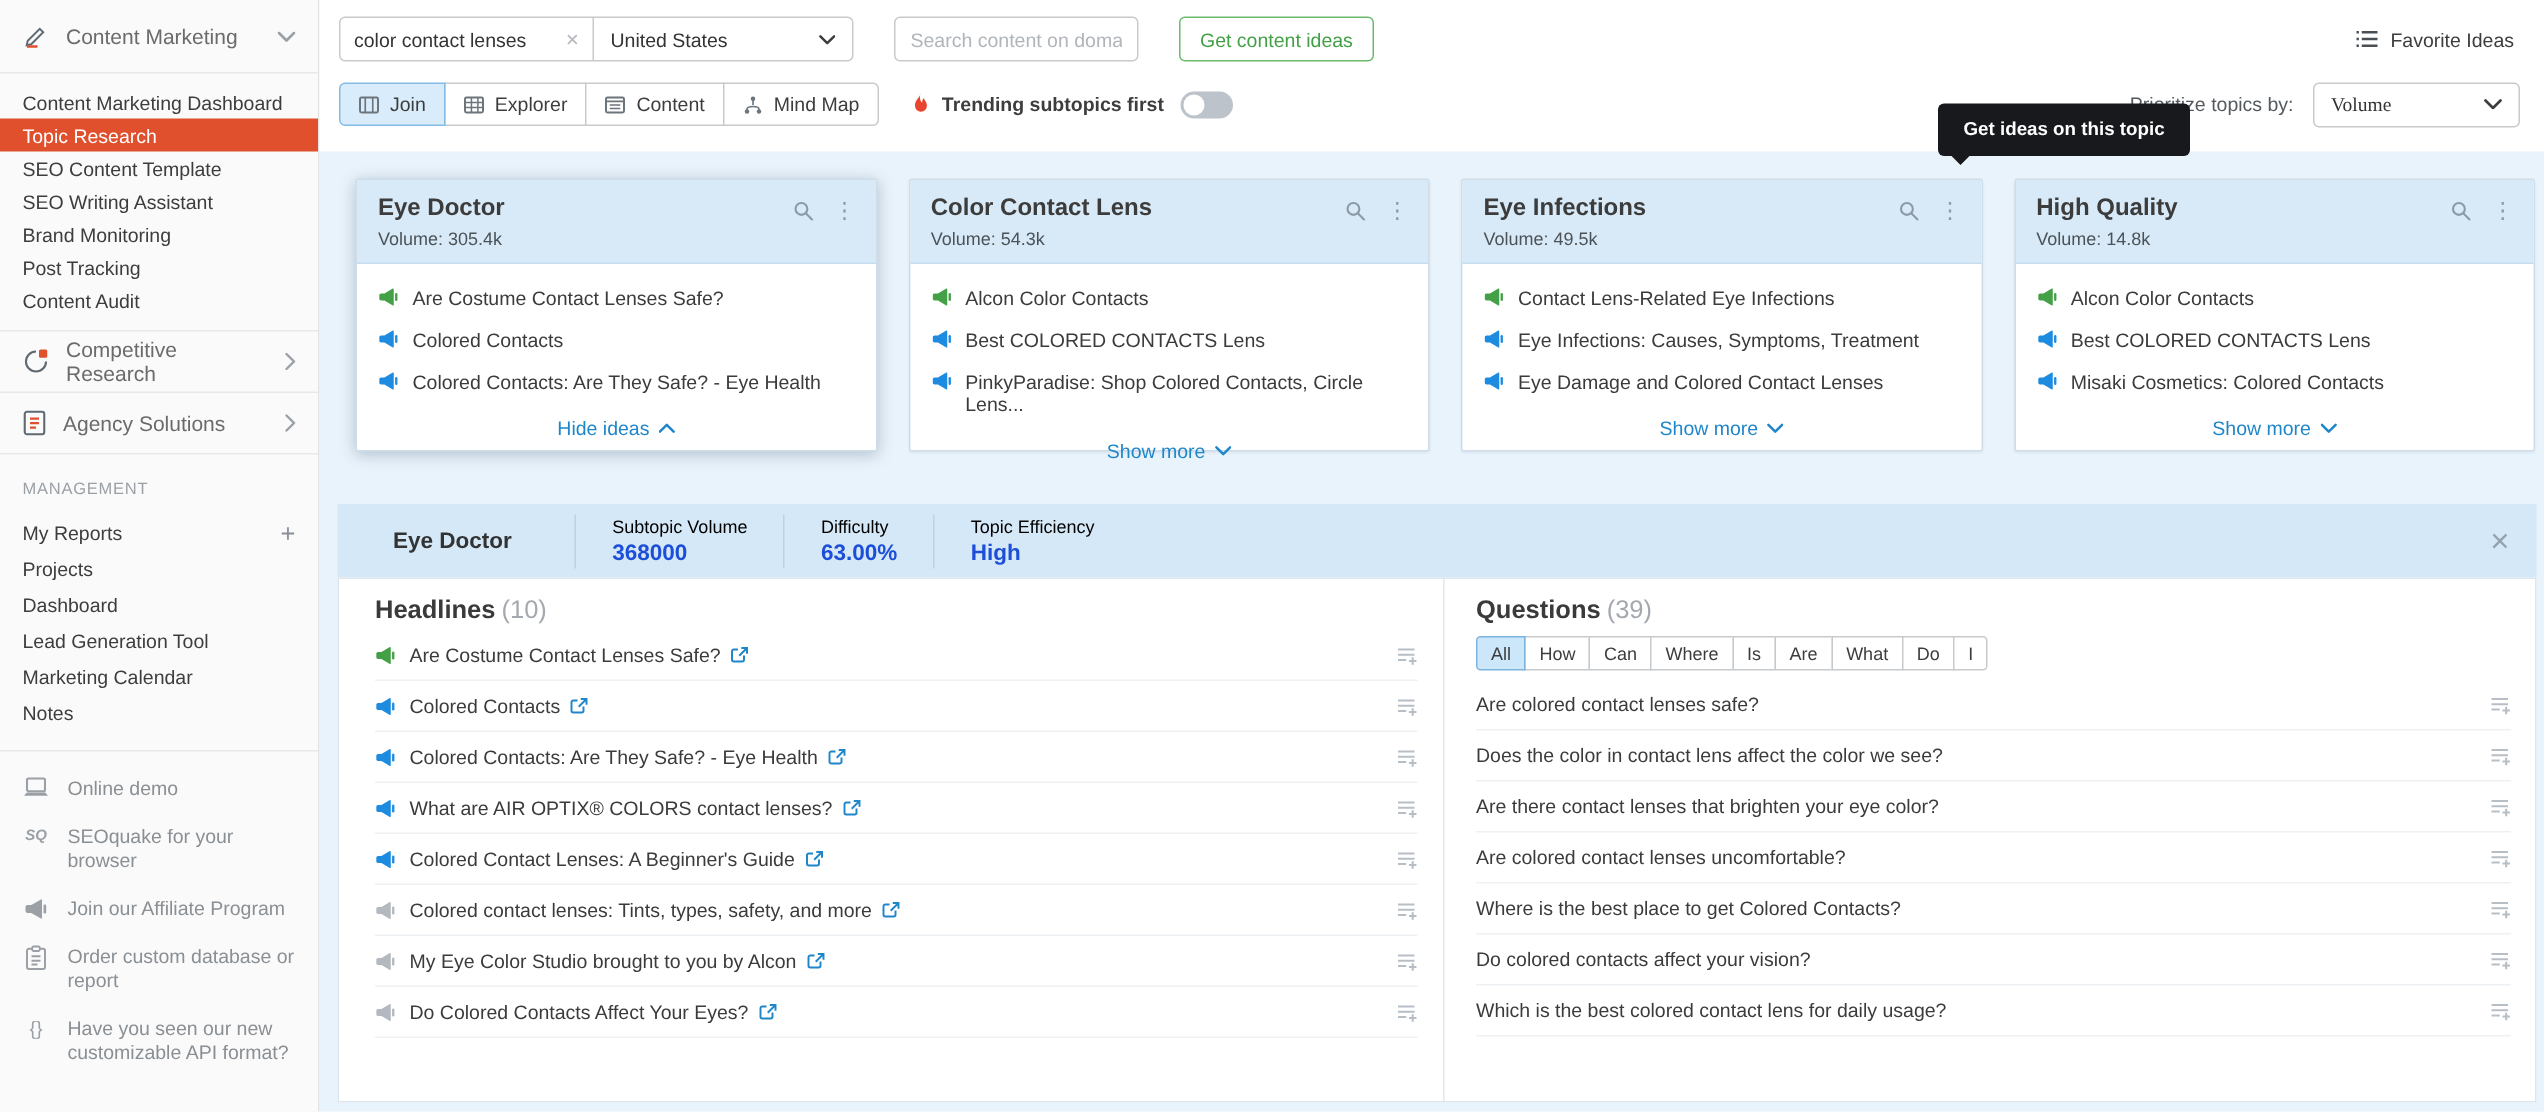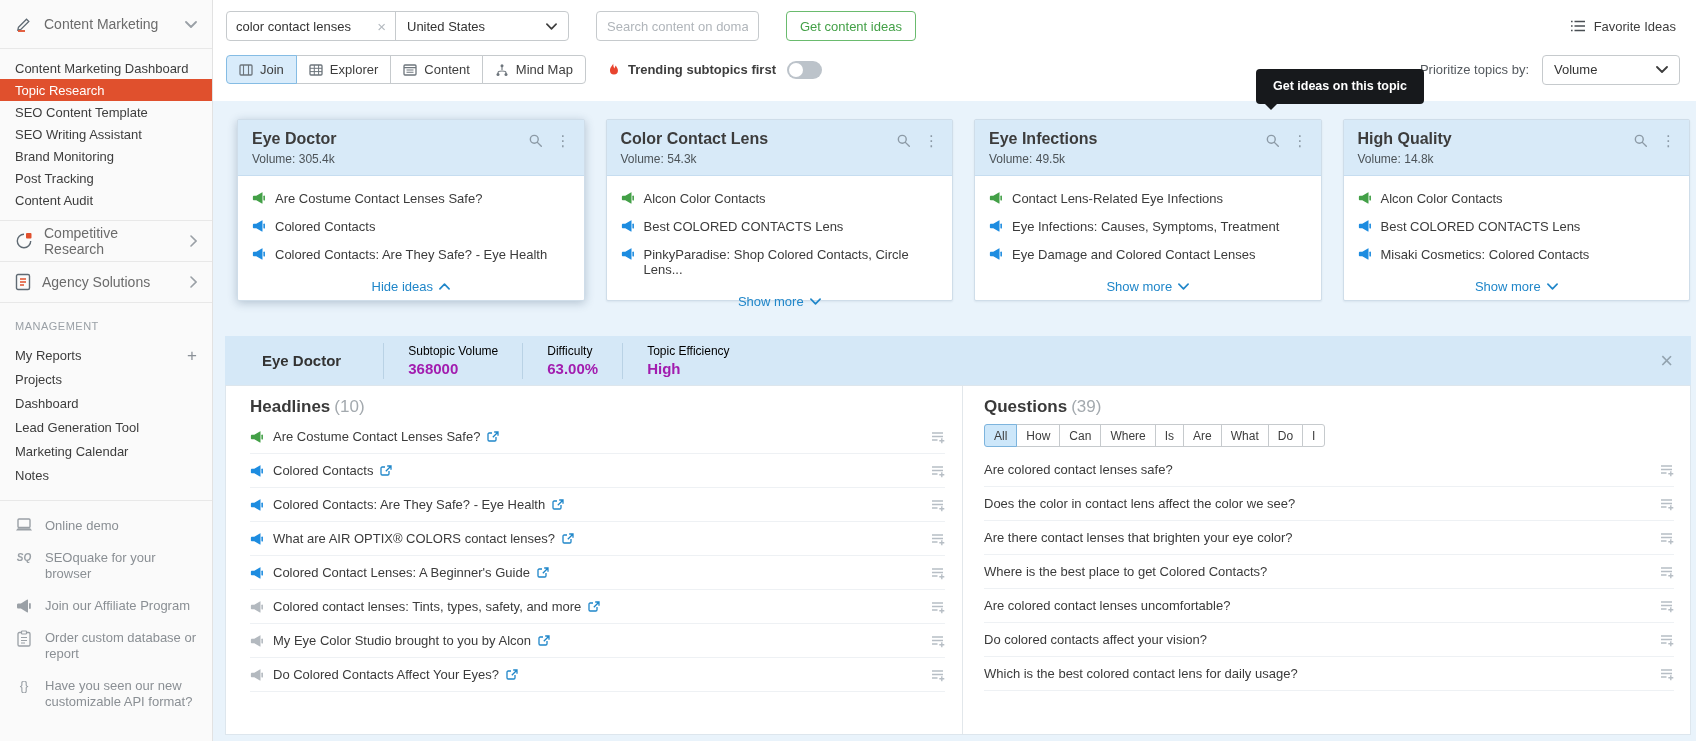--- a/index.html
+++ b/index.html
@@ -47,21 +47,21 @@
   .seg-btn:first-child{border-radius:4px 0 0 4px;margin-left:0;}
   .seg-btn:last-child{border-radius:0 4px 4px 0;}
   .seg-btn .ic{color:#6d757c;}
   .seg-btn.active{background:#d9ecfb;border-color:#85bce4;z-index:2;}
   .trending{display:flex;align-items:center;gap:8px;margin-left:21px;font-size:13px;color:#3d3d3d;font-weight:700;}
   .flame{color:#e8442e;}
   .toggle{width:35px;height:18px;border-radius:9px;background:#bcc3ca;margin-left:3px;position:relative;cursor:pointer;}
   .toggle .knob{position:absolute;left:2px;top:2px;width:14px;height:14px;border-radius:50%;background:#fff;}
   .prio{margin-left:auto;display:flex;align-items:center;gap:13px;}
   .prio-label{font-size:13px;color:#54595e;}
-  .prio-select{width:138px;height:30px;border:1px solid #c6cacd;border-radius:4px;background:#fff;display:flex;align-items:center;justify-content:space-between;padding:0 11px;font-size:13px;color:#333;cursor:pointer;}
+  .prio-select{width:138px;height:30px;border:1px solid #c6cacd;border-radius:4px;background:#fff;display:flex;align-items:center;justify-content:space-between;padding:0 11px;font-size:13px;color:#333;cursor:pointer;font-family:Liberation Serif, serif;}
   .prio-select .chev{color:#3d3d3d;}
 
   
   .cards-row{display:flex;gap:21px;margin:18px 6px 0 24px;flex:0 0 auto;}
   .card{flex:1;background:#fff;border:1px solid #cfdde9;border-radius:2px;height:182px;display:flex;flex-direction:column;box-shadow:0 1px 2px rgba(30,60,90,.08);}
   .card.selected{box-shadow:0 2px 10px rgba(40,70,100,.28);}
   .card-head{background:#d8eaf8;border-bottom:1px solid #c6ddf0;padding:10px 14px 9px;position:relative;flex:0 0 auto;}
   .card-title{font-size:16px;font-weight:700;color:#3c3c3c;}
   .card-vol{font-size:12px;color:#4c5358;margin-top:4px;}
   .card-tools{position:absolute;top:13px;right:13px;display:flex;align-items:center;gap:13px;color:#8c9aa6;}
@@ -77,39 +77,39 @@
   .cf-link{color:#1f86c9;font-size:13px;cursor:pointer;display:inline-flex;align-items:center;gap:6px;}
   .cf-link .chev{color:#1f86c9;}
   .cf-link[data-dir="up"] .chev{transform:rotate(180deg);}
 
   
   .detail-head{margin:35px 5px 0 12px;height:49px;background:#d5e8f7;display:flex;align-items:center;padding:0 18px 0 37px;flex:0 0 auto;}
   .dh-title{font-size:15px;font-weight:700;color:#333;margin-right:42px;}
   .dh-sep{width:1px;height:36px;background:#b9d2e5;}
   .dh-stat{padding:0 24px;}
   .dh-label{font-size:12px;color:#000000;}
-  .dh-value{font-size:15px;font-weight:700;color:#a21caf;margin-top:2px;}
+  .dh-value{font-size:15px;font-weight:700;color:#1d4ed8;margin-top:2px;}
   .dh-close{margin-left:auto;color:#93a3af;font-size:22px;line-height:1;cursor:pointer;}
 
   .panel{margin:0 5px 6px 12px;background:#fff;border:1px solid #dde6ed;flex:1;display:flex;overflow:hidden;}
   .col-left{width:737px;flex:0 0 737px;border-right:1px solid #e2e7eb;padding:11px 17px 16px 24px;display:flex;flex-direction:column;overflow:hidden;}
   .col-right{flex:1;padding:11px 16px 0 21px;display:flex;flex-direction:column;overflow:hidden;}
   .sec-head{font-size:17px;font-weight:700;color:#3a3a3a;margin-bottom:3px;flex:0 0 auto;}
   .sec-count{font-weight:400;color:#a3a9ae;margin-left:4px;}
   .hrow,.qrow{display:flex;align-items:center;height:34px;border-bottom:1px solid #eef1f4;font-size:13px;color:#3b3b3b;flex:0 0 auto;}
   .hrow .mega{margin-right:9px;}
   .hrow .ext{color:#1f86c9;margin-left:7px;display:flex;cursor:pointer;}
   .add{margin-left:auto;color:#b7bec5;cursor:pointer;display:flex;}
   .qfilters{display:flex;margin:4px 0 6px;flex:0 0 auto;}
   .qf-btn{height:23px;padding:0 9px;background:#fff;border:1px solid #c6cacd;margin-left:-1px;font-size:12px;color:#3d3d3d;display:flex;align-items:center;cursor:pointer;position:relative;}
   .qf-btn:first-child{border-radius:3px 0 0 3px;margin-left:0;}
   .qf-btn:last-child{border-radius:0 3px 3px 0;}
   .qf-btn.active{background:#cde7fa;border-color:#7db4dd;z-index:2;}
 
-  .tooltip{position:absolute;left:1256px;top:69px;background:#17191c;color:#fff;font-size:12.5px;font-weight:700;height:35px;line-height:35px;padding:0 17px;border-radius:4px;z-index:50;}
+  .tooltip{position:absolute;left:1292px;top:69px;background:#17191c;color:#fff;font-size:12.5px;font-weight:700;height:35px;line-height:35px;padding:0 17px;border-radius:4px;z-index:50;}
   .tooltip::after{content:"";position:absolute;left:9px;top:100%;border:6px solid transparent;border-top-color:#17191c;}
   svg.ic{display:block;}
 </style>
 </head>
 <body>
 
 <svg width="0" height="0" style="position:absolute">
   <defs>
     <symbol id="i-mega" viewBox="0 0 16 16">
       <path fill="currentColor" d="M11.3 1.6 4.9 5.4H2.3C1.6 5.4 1 6 1 6.7v2.6c0 .7.6 1.3 1.3 1.3h2.6l6.4 3.8c.4.2.7 0 .7-.4V2c0-.4-.3-.6-.7-.4z"></path>
@@ -802,29 +802,29 @@
           </div>
         <div class="qrow">
             <span>Are there contact lenses that brighten your eye color?</span>
             <span class="add">
               <svg class="ic" width="14" height="14">
                 <use href="#i-add"></use>
               </svg>
             </span>
           </div>
         <div class="qrow">
+            <span>Are colored contact lenses uncomfortable?</span>
+            <span class="add">
+              <svg class="ic" width="14" height="14">
+                <use href="#i-add"></use>
+              </svg>
+            </span>
+          </div>
+        <div class="qrow">
             <span>Where is the best place to get Colored Contacts?</span>
-            <span class="add">
-              <svg class="ic" width="14" height="14">
-                <use href="#i-add"></use>
-              </svg>
-            </span>
-          </div>
-        <div class="qrow">
-            <span>Are colored contact lenses uncomfortable?</span>
             <span class="add">
               <svg class="ic" width="14" height="14">
                 <use href="#i-add"></use>
               </svg>
             </span>
           </div>
         <div class="qrow">
             <span>Do colored contacts affect your vision?</span>
             <span class="add">
               <svg class="ic" width="14" height="14">

